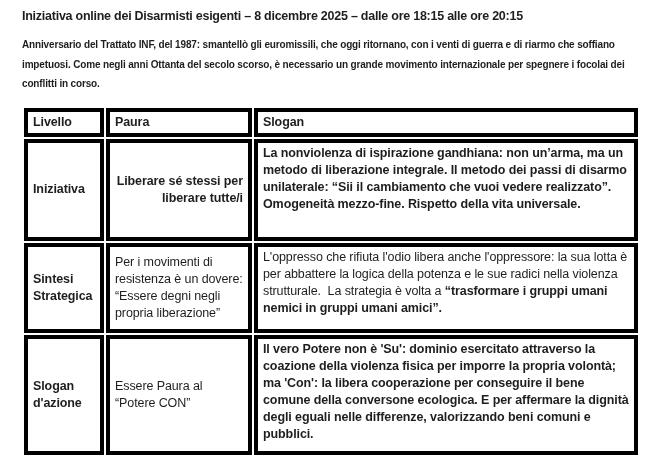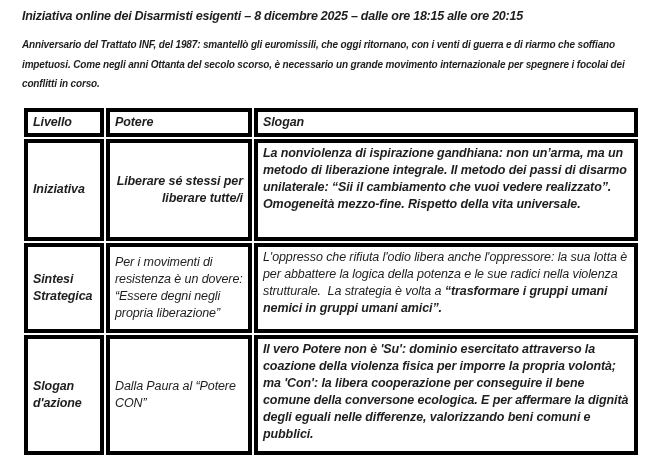--- a/index.html
+++ b/index.html
@@ -9,21 +9,20 @@
   }
   body {
     width: 653px;
     height: 471px;
     overflow: hidden;
     font-family: "Liberation Sans", "DejaVu Sans", sans-serif;
     color: #1e1e1e;
   }
   .page {
     padding: 8px 14px 0 22px;
-    font-style: italic;
   }
   .doc-title {
     margin: 0;
     font-size: 12.5px;
     font-weight: 700;
     letter-spacing: -0.25px;
     line-height: 16px;
     white-space: nowrap;
   }
   .doc-intro {
@@ -90,36 +89,36 @@
 
   <table class="doc-table">
     <colgroup>
       <col class="col-level">
       <col class="col-title">
       <col class="col-slogan">
     </colgroup>
     <thead>
       <tr>
         <th>Livello</th>
-        <th>Potere</th>
+        <th>Paura</th>
         <th>Slogan</th>
       </tr>
     </thead>
     <tbody>
       <tr class="row-1">
         <td class="cell-level">Iniziativa</td>
         <td class="cell-title bold">Liberare sé stessi per liberare tutte/i</td>
         <td class="cell-slogan bold">La nonviolenza di ispirazione gandhiana: non un’arma, ma un metodo di liberazione integrale. Il metodo dei passi di disarmo unilaterale: “Sii il cambiamento che vuoi vedere realizzato”. Omogeneità mezzo-fine. Rispetto della vita universale.</td>
       </tr>
       <tr class="row-2">
         <td class="cell-level">Sintesi Strategica</td>
         <td class="cell-title">Per i movimenti di resistenza è un dovere: “Essere degni negli propria liberazione”</td>
         <td class="cell-slogan"><span>L'oppresso che rifiuta l'odio libera anche l'oppressore: la sua lotta è per abbattere la logica della potenza e le sue radici nella violenza strutturale.  La strategia è volta a </span><span class="seg-bold">“trasformare i gruppi umani nemici in gruppi umani amici”.</span></td>
       </tr>
       <tr class="row-3">
         <td class="cell-level">Slogan d'azione</td>
-        <td class="cell-title">Dalla Paura al “Potere CON”</td>
+        <td class="cell-title">Essere Paura al “Potere CON”</td>
         <td class="cell-slogan bold">Il vero Potere non è 'Su': dominio esercitato attraverso la coazione della violenza fisica per imporre la propria volontà; ma 'Con': la libera cooperazione per conseguire il bene comune della conversone ecologica. E per affermare la dignità degli eguali nelle differenze, valorizzando beni comuni e pubblici.</td>
       </tr>
     </tbody>
   </table>
 
 </div>
 
 </body></html>

